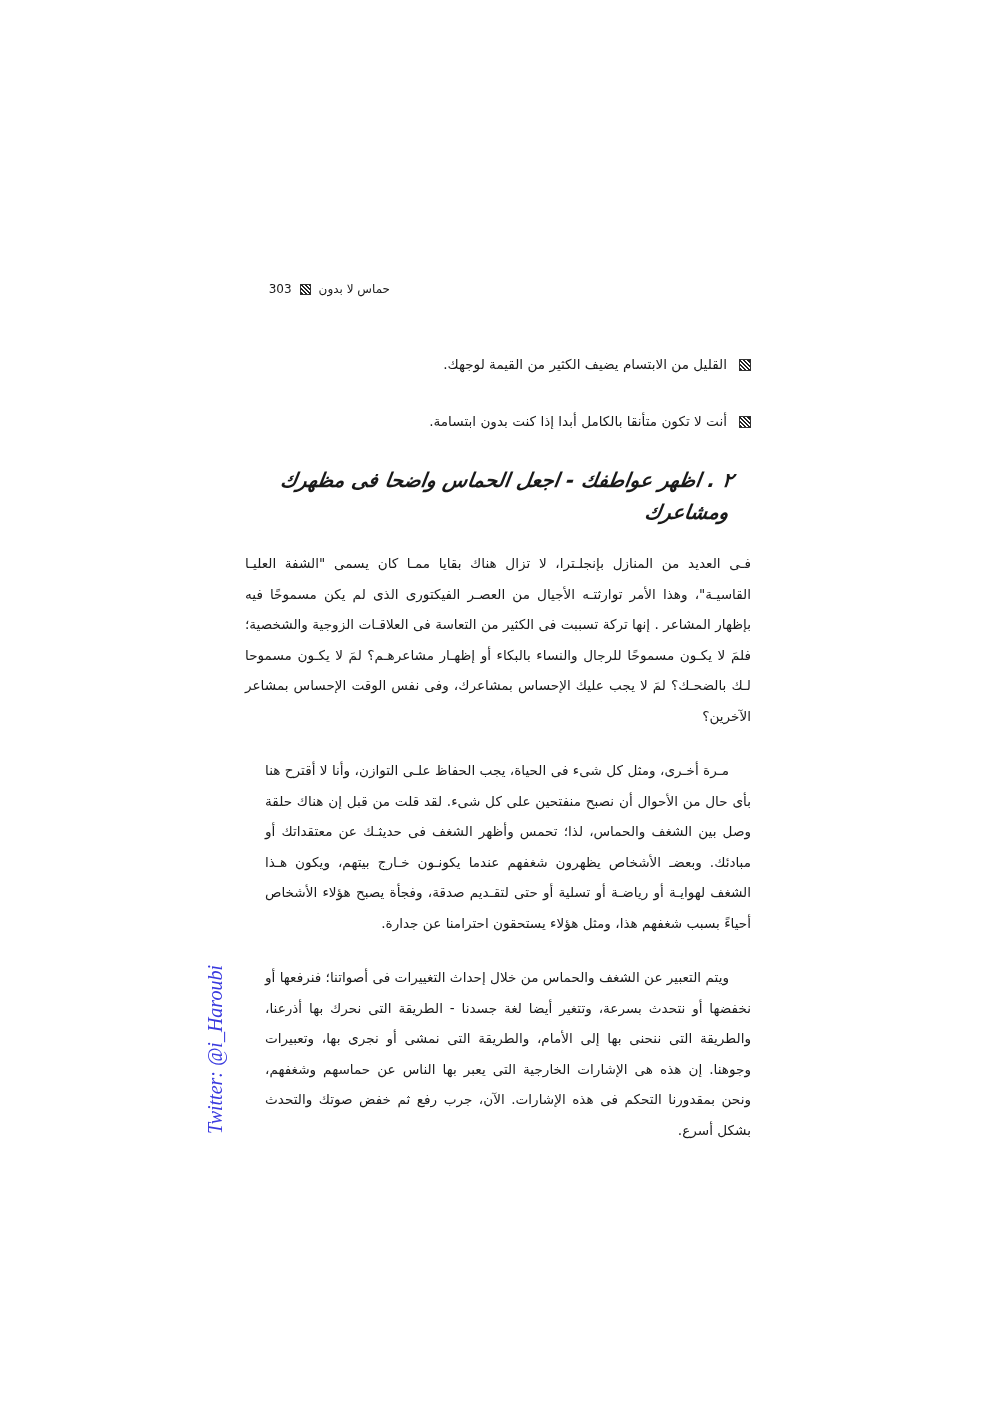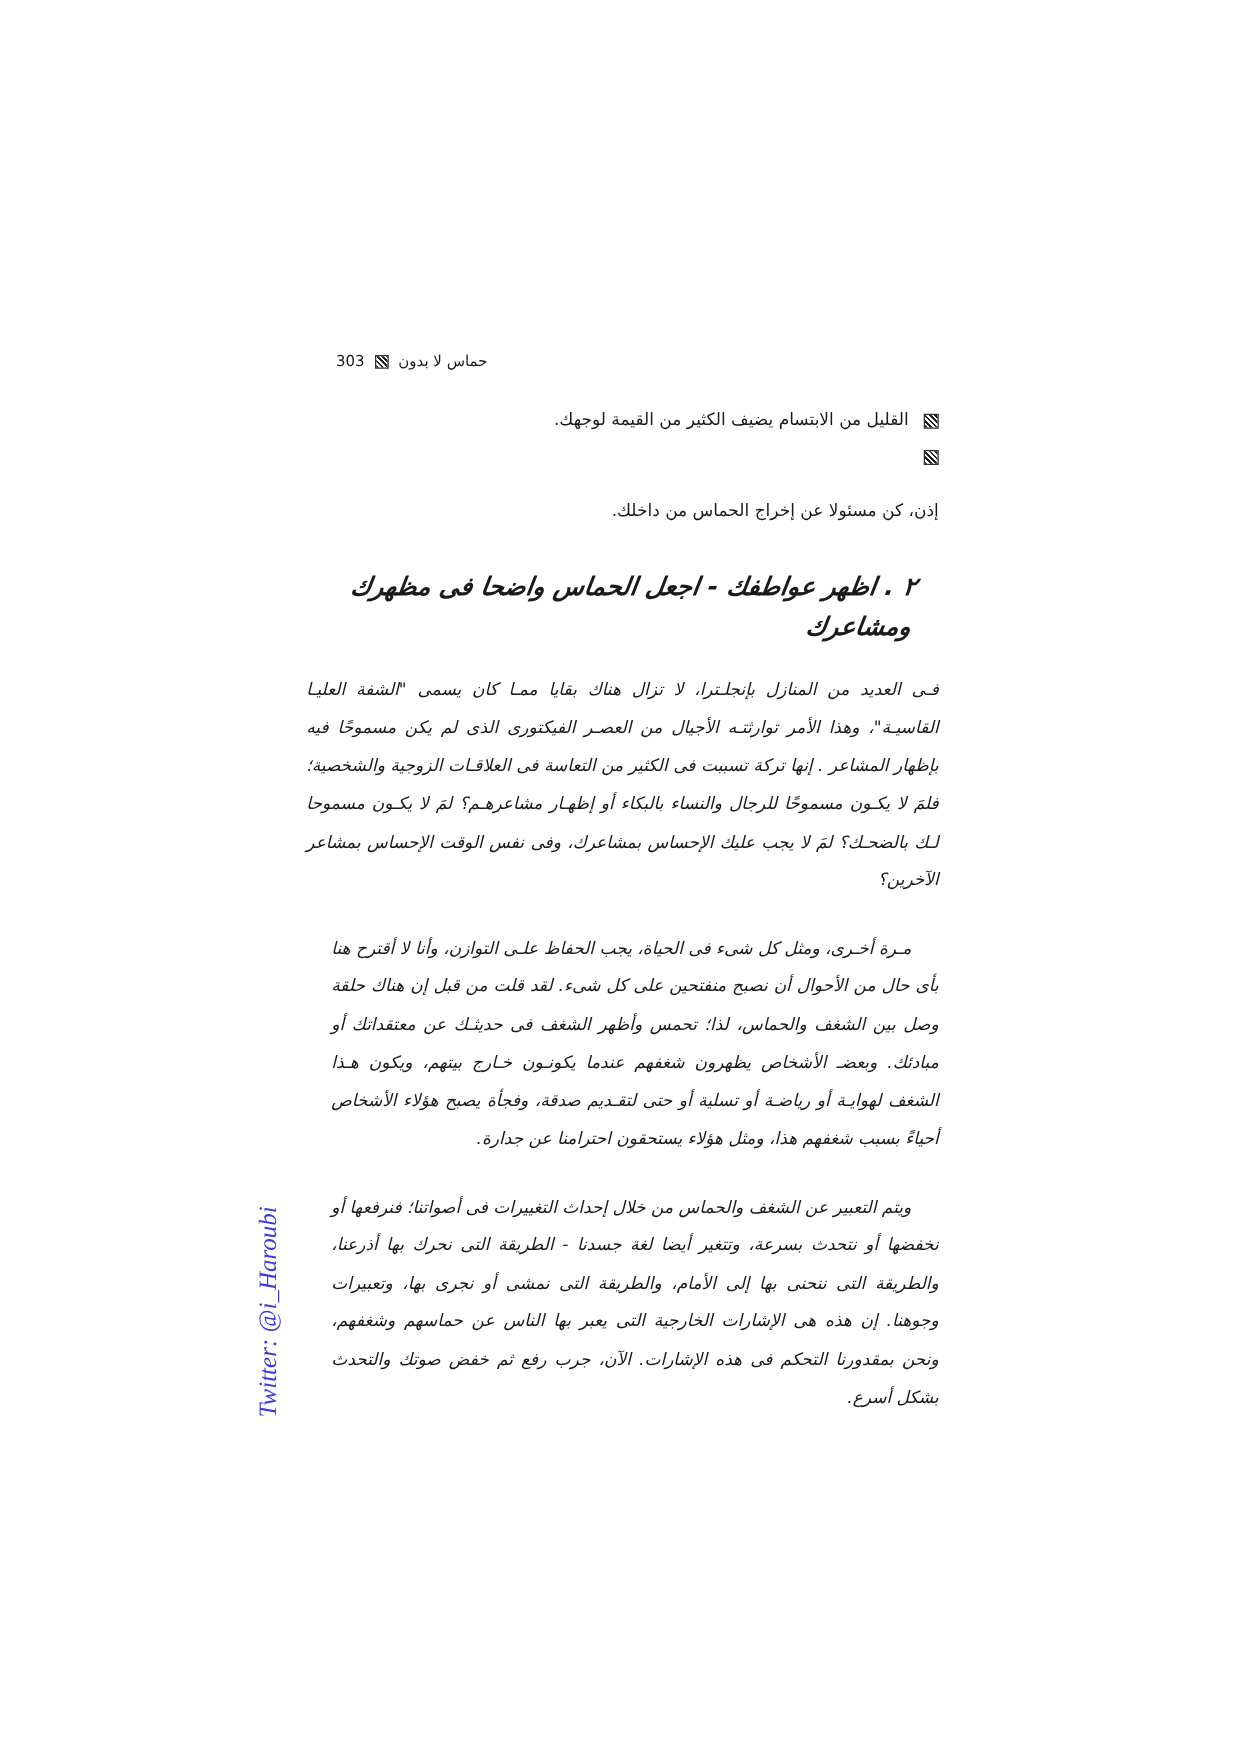--- a/index.html
+++ b/index.html
@@ -56,20 +56,21 @@
       list-style: none;
       margin: 0;
       padding: 0;
       padding-right: 0;
     }
     .bullet-item {
       display: flex;
       align-items: center;
       gap: 12px;
       height: 29px;
+      margin-top: 28px;
     }
     .bullet-item .orn {
       width: 12px;
       height: 12px;
       flex: 0 0 auto;
     }
     .intro-line {
       margin: 14px 0 0 0;
     }
     .section-heading {
@@ -80,21 +81,20 @@
       font-style: italic;
       font-size: 20px;
       line-height: 32px;
       text-align: right;
       transform: skewX(-8deg);
     }
     .para {
       margin: 0 0 24px 0;
       text-indent: 0;
       text-align-last: right;
-      font-style: italic;
     }
     .para.indent { text-indent: 22px; margin-left: 20px; }
     .watermark {
       position: absolute;
       left: 200px;
       top: 945px;
       width: 30px;
       height: 210px;
       writing-mode: vertical-rl;
       transform: rotate(180deg);
@@ -120,24 +120,24 @@
   </div>
 
   <div class="content">
     <ul class="bullet-list">
       <li class="bullet-item">
         <span class="orn"></span>
         <span>القليل من الابتسام يضيف الكثير من القيمة لوجهك.</span>
       </li>
       <li class="bullet-item">
         <span class="orn"></span>
+        <span>أنت لا تكون متأنقا بالكامل أبدا إذا كنت بدون ابتسامة.</span>
       </li>
     </ul>
 
-    <p class="intro-line">إذن، كن مسئولا عن إخراج الحماس من داخلك.</p>
 
     <h2 class="section-heading">٢ . اظهر عواطفك - اجعل الحماس واضحا فى مظهرك ومشاعرك</h2>
 
     <p class="para">فـى العديد من المنازل بإنجلـترا، لا تزال هناك بقايا ممـا كان يسمى "الشفة العليـا القاسيـة"، وهذا الأمر توارثتـه الأجيال من العصـر الفيكتورى الذى لم يكن مسموحًا فيه بإظهار المشاعر . إنها تركة تسببت فى الكثير من التعاسة فى العلاقـات الزوجية والشخصية؛ فلمَ لا يكـون مسموحًا للرجال والنساء بالبكاء أو إظهـار مشاعرهـم؟ لمَ لا يكـون مسموحا لـك بالضحـك؟ لمَ لا يجب عليك الإحساس بمشاعرك، وفى نفس الوقت الإحساس بمشاعر الآخرين؟</p>
     <p class="para indent">مـرة أخـرى، ومثل كل شىء فى الحياة، يجب الحفاظ علـى التوازن، وأنا لا أقترح هنا بأى حال من الأحوال أن نصبح منفتحين على كل شىء. لقد قلت من قبل إن هناك حلقة وصل بين الشغف والحماس، لذا؛ تحمس وأظهر الشغف فى حديثـك عن معتقداتك أو مبادئك. وبعضـ الأشخاص يظهرون شغفهم عندما يكونـون خـارج بيتهم، ويكون هـذا الشغف لهوايـة أو رياضـة أو تسلية أو حتى لتقـديم صدقة، وفجأة يصبح هؤلاء الأشخاص أحياءً بسبب شغفهم هذا، ومثل هؤلاء يستحقون احترامنا عن جدارة.</p>
     <p class="para indent">ويتم التعبير عن الشغف والحماس من خلال إحداث التغييرات فى أصواتنا؛ فنرفعها أو نخفضها أو نتحدث بسرعة، وتتغير أيضا لغة جسدنا - الطريقة التى نحرك بها أذرعنا، والطريقة التى ننحنى بها إلى الأمام، والطريقة التى نمشى أو نجرى بها، وتعبيرات وجوهنا. إن هذه هى الإشارات الخارجية التى يعبر بها الناس عن حماسهم وشغفهم، ونحن بمقدورنا التحكم فى هذه الإشارات. الآن، جرب رفع ثم خفض صوتك والتحدث بشكل أسرع.</p>
   </div>
 
   <div class="watermark">Twitter: @i_Haroubi</div>
 

